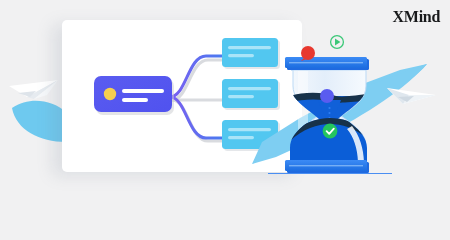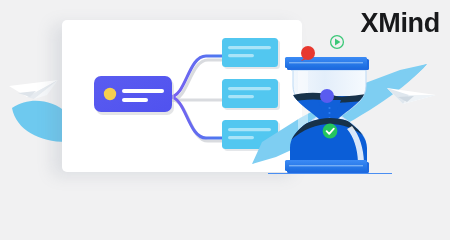--- a/index.html
+++ b/index.html
@@ -21,24 +21,24 @@
     border-radius:5px;
     box-shadow:-10px 4px 16px rgba(120,130,150,0.16);
     z-index:2;
   }
   #map{z-index:3;}
   #deco-front{z-index:4;}
   #hourglass{z-index:5;}
   #badges{z-index:6;}
   #logo{
     position:absolute;right:10px;top:8px;
-    font-size:27px;font-weight:bold;color:#18191b;
+    font-size:16px;font-weight:bold;color:#18191b;
     letter-spacing:-0.3px;
     z-index:7;
-    font-family:Liberation Sans, sans-serif;
+    font-family:Liberation Serif, serif;
   }
   .badge-txt{
     position:absolute;
     color:#fff;font-weight:bold;
     font-size:7px;line-height:1;
     text-align:center;
     font-family:"Liberation Sans", sans-serif;
     pointer-events:none;
   }
   #badge1-txt{left:303px;top:49px;width:10px;}

